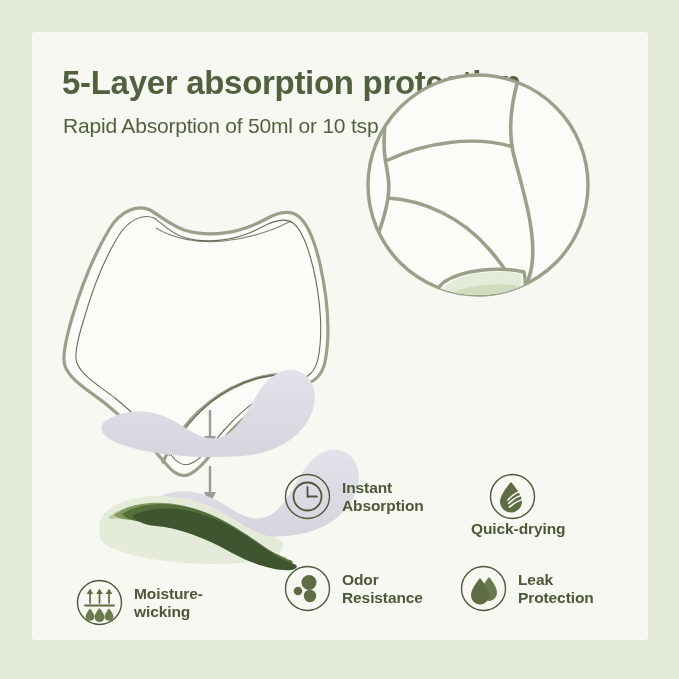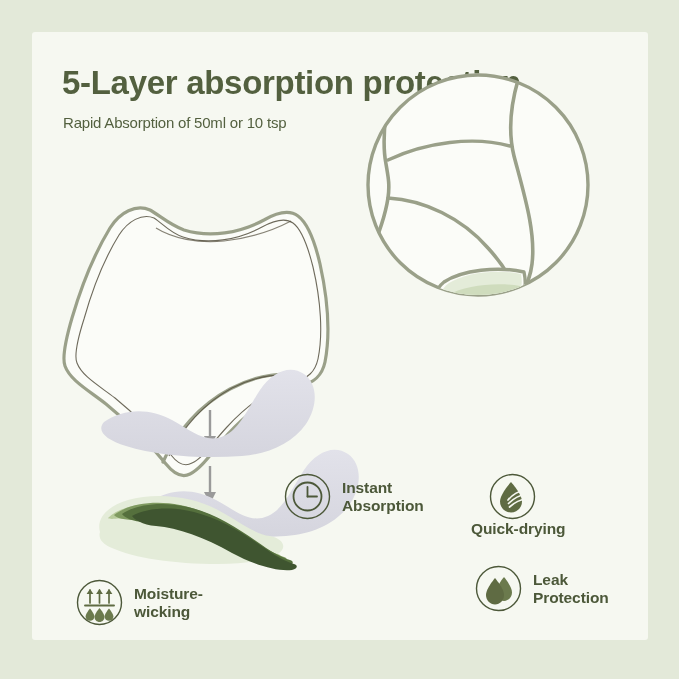--- a/index.html
+++ b/index.html
@@ -35,21 +35,21 @@
     font-size: 33px;
     font-weight: bold;
     color: #53603f;
     letter-spacing: -0.3px;
     white-space: nowrap;
   }
   #subtitle {
     position: absolute;
     left: 31px;
     top: 82px;
-    font-size: 15px;
+    font-size: 21px;
     font-weight: normal;
     color: #53603f;
     letter-spacing: -0.2px;
     white-space: nowrap;
     text-align: right;
   }
   .art {
     position: absolute;
     left: 0;
     top: 0;
@@ -75,21 +75,21 @@
     font-weight: bold;
     color: #4c5839;
     line-height: 1.16;
     white-space: pre-line;
     letter-spacing: -0.1px;
   }
   #feat-instant   { left: 252px; top: 441px; }
   #feat-quick     { left: 428px; top: 441px; flex-direction: column; }
   #feat-moisture  { left: 44px;  top: 547px; }
   #feat-odor      { left: 252px; top: 533px; }
-  #feat-leak      { left: 443px; top: 533px; justify-content: center; }
+  #feat-leak      { left: 428px; top: 533px; justify-content: center; }
 </style>
 </head>
 <body>
 
 <div id="stage">
   <div id="card">
 
     <div id="title">5-Layer absorption protection</div>
     <div id="subtitle">Rapid Absorption of 50ml or 10 tsp</div>
 
@@ -298,20 +298,32 @@
             <path d="M14 29.5 C 14 29.5, 9.6 34.6, 9.6 37.4 C 9.6 39.9, 11.6 41.8, 14 41.8 C 16.4 41.8, 18.4 39.9, 18.4 37.4 C 18.4 34.6, 14 29.5, 14 29.5 Z"></path>
             <path d="M23.5 29 C 23.5 29, 18.5 34.8, 18.5 38 C 18.5 40.8, 20.7 43, 23.5 43 C 26.3 43, 28.5 40.8, 28.5 38 C 28.5 34.8, 23.5 29, 23.5 29 Z"></path>
             <path d="M33 29.5 C 33 29.5, 28.6 34.6, 28.6 37.4 C 28.6 39.9, 30.6 41.8, 33 41.8 C 35.4 41.8, 37.4 39.9, 37.4 37.4 C 37.4 34.6, 33 29.5, 33 29.5 Z"></path>
           </g>
         </svg>
       </div>
       <div class="f-label">Moisture-
 wicking</div>
     </div>
 
+    <div class="feature" id="feat-odor">
+      <div class="f-icon">
+        <svg viewBox="0 0 47 47" width="47" height="47">
+          <circle cx="23.5" cy="23.5" r="22" fill="none" stroke="#4c5839" stroke-width="1.4"></circle>
+          <circle cx="25" cy="17.5" r="7.5" fill="#5f6b43"></circle>
+          <circle cx="14" cy="26" r="4.3" fill="#5f6b43"></circle>
+          <circle cx="26" cy="31" r="6.2" fill="#5f6b43"></circle>
+        </svg>
+      </div>
+      <div class="f-label">Odor
+Resistance</div>
+    </div>
 
     <div class="feature" id="feat-leak">
       <div class="f-icon">
         <svg viewBox="0 0 47 47" width="47" height="47">
           <circle cx="23.5" cy="23.5" r="22" fill="none" stroke="#4c5839" stroke-width="1.4"></circle>
           <path d="M29 12 C 29 12, 21 21.5, 21 27.5 C 21 32.2, 24.6 36, 29 36
                    C 33.4 36, 37 32.2, 37 27.5 C 37 21.5, 29 12, 29 12 Z" fill="#6b7a4d"></path>
           <path d="M20 13 C 20 13, 11 23.5, 11 30 C 11 35.2, 15 39.4, 20 39.4
                    C 25 39.4, 29 35.2, 29 30 C 29 23.5, 20 13, 20 13 Z" fill="#5f6b43"></path>
         </svg>

